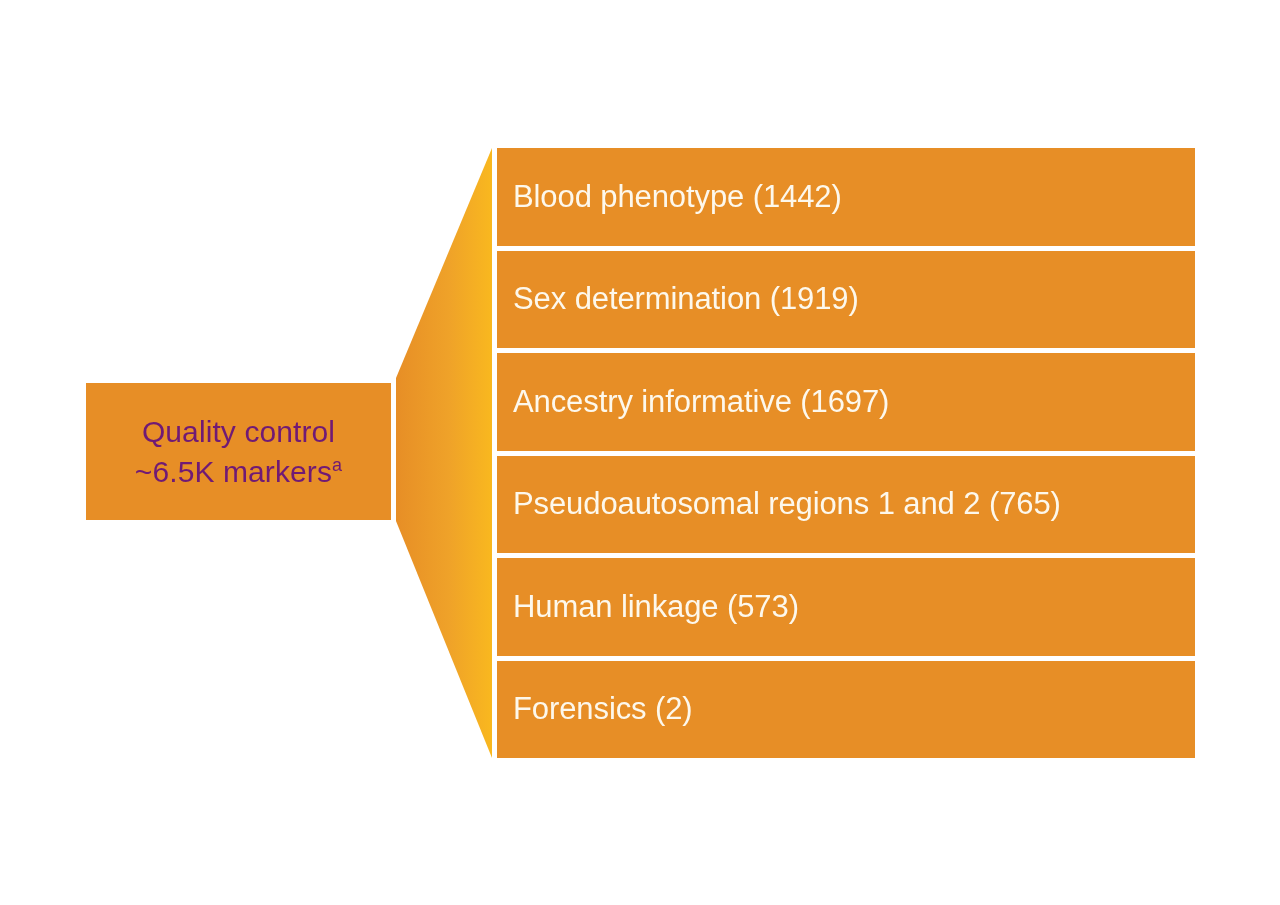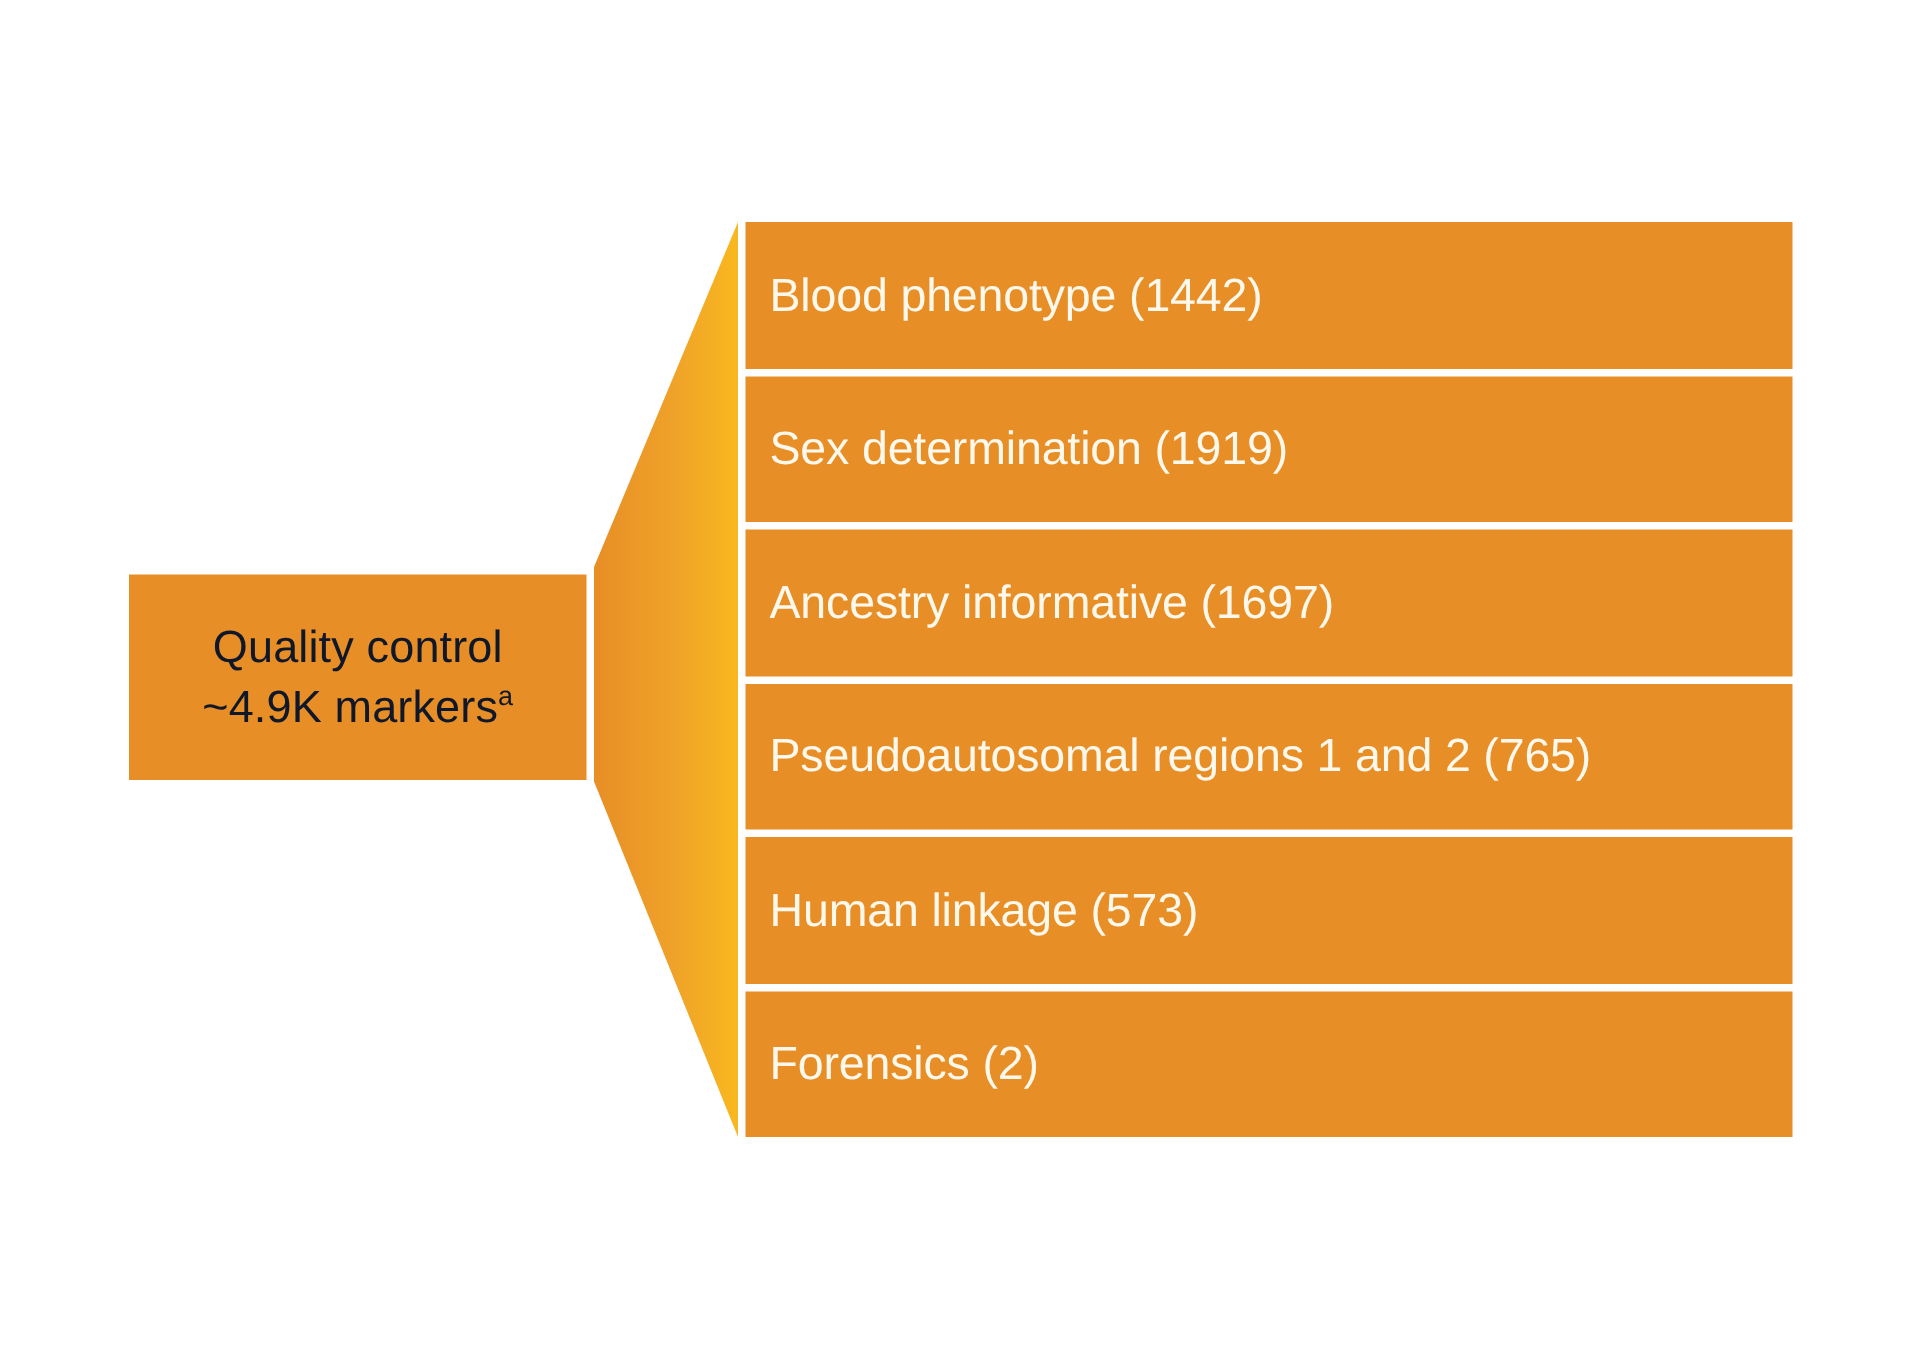--- a/index.html
+++ b/index.html
@@ -32,21 +32,21 @@
     height: 137px;
     background: #E78E26;
     display: flex;
     flex-direction: column;
     align-items: center;
     justify-content: center;
     box-sizing: border-box;
     padding: 0 10px;
   }
   .source-line {
-    color: #0f172a;
+    color: #701a75;
     font-size: 30px;
     line-height: 40px;
     letter-spacing: 0.1px;
     white-space: nowrap;
     text-align: right;
   }
   .source-line .sup {
     font-size: 18px;
     vertical-align: super;
     line-height: 0;
@@ -96,21 +96,21 @@
     white-space: nowrap;
   }
 </style>
 </head>
 <body>
 
 <div id="diagram-root">
 
   <div class="source-box">
     <div class="source-line">Quality control</div>
-    <div class="source-line"><span>~4.9K markers</span><span class="sup">a</span></div>
+    <div class="source-line"><span>~6.5K markers</span><span class="sup">a</span></div>
   </div>
 
   <div class="connector">
     <svg viewBox="0 0 96 610" preserveAspectRatio="none" aria-hidden="true">
       <defs>
         <linearGradient id="funnelGrad" x1="0" y1="0" x2="1" y2="0">
           <stop offset="0%" stop-color="#E78E26"></stop>
           <stop offset="55%" stop-color="#EFA229"></stop>
           <stop offset="100%" stop-color="#F9B81F"></stop>
         </linearGradient>

